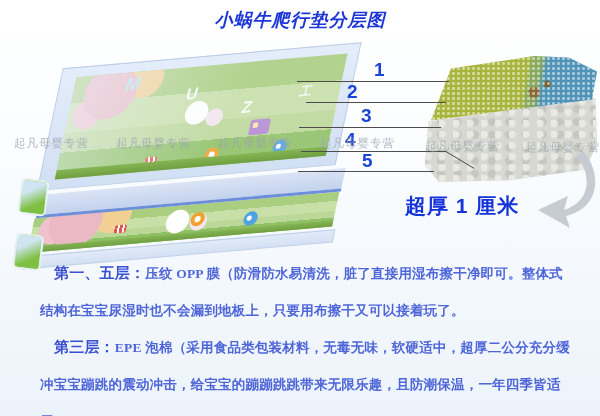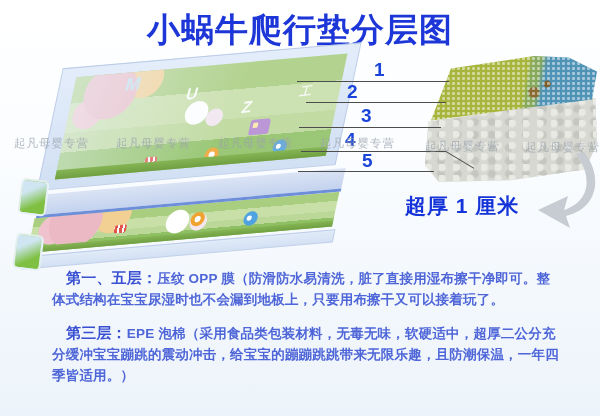--- a/index.html
+++ b/index.html
@@ -1,21 +1,21 @@
 <!DOCTYPE html>
 <html><head>
 <meta charset="utf-8">
 <style>
   html,body{margin:0;padding:0;}
   body{font-family:"Liberation Sans","DejaVu Sans",sans-serif;}
   .page{position:relative;width:600px;height:416px;overflow:hidden;
         background:linear-gradient(180deg,#ffffff 0%,#fbfdff 35%,#f2f7fc 75%,#ecf3fa 100%);}
   
   .title{position:absolute;left:0;top:8px;width:600px;text-align:center;
-         font-size:33px;font-weight:bold;color:#1c36d8;letter-spacing:1px;}
+         font-size:18px;font-weight:bold;color:#1c36d8;letter-spacing:1px;font-style:italic;}
   
   .mat{position:absolute;left:5px;top:54px;width:360px;height:215px;transform:rotate(-5deg);}
   .sheet{position:absolute;transform:skewX(-17deg);}
   .film1{left:48px;top:4px;width:298px;height:118px;z-index:4;
          background:linear-gradient(180deg,rgba(226,236,250,0.95),rgba(203,219,242,0.85));
          border:1px solid rgba(165,186,220,0.55);}
   .cartoon{background:
       radial-gradient(circle at 14% 18%, #eab9c4 0 26px, transparent 27px),
       radial-gradient(circle at 26% 8%,  #f2cf92 0 18px, transparent 19px),
       radial-gradient(circle at 7% 38%,  #efc2cd 0 14px, transparent 15px),
@@ -66,22 +66,22 @@
        radial-gradient(circle at 62% 52%, #8a6a33 0 5px, transparent 6px),
        radial-gradient(circle at 70% 40%, #7c5e2c 0 3px, transparent 4px),
        linear-gradient(100deg,#a7b53d 0 55%,#86a95c 58% 62%,#4f93b6 66% 100%);}
   
   .thick{position:absolute;left:405px;top:192px;font-size:21px;font-weight:bold;color:#1433d8;letter-spacing:1px;z-index:16;}
   .swoosh{position:absolute;left:524px;top:152px;z-index:14;}
   
   .wm{position:absolute;top:136px;font-size:11.5px;color:#9aa2ac;opacity:0.75;letter-spacing:1px;z-index:20;white-space:nowrap;}
   
   .descwrap{position:absolute;left:40px;top:255px;width:534px;z-index:5;}
-  .desc{margin:12px;text-indent:14px;font-size:13.5px;line-height:21px;font-weight:bold;
-        color:#4f66d8;letter-spacing:0.2px;}
+  .desc{margin:0;text-indent:14px;font-size:13.5px;line-height:37px;font-weight:bold;
+        color:#4f66d8;letter-spacing:0.2px;font-family:Liberation Serif, serif;}
   .desc-head{color:#3a50d2;font-size:15px;}
 </style>
 </head>
 <body>
 
 <div class="page">
 
   <div class="title">小蜗牛爬行垫分层图</div>
 
   <div class="mat">

